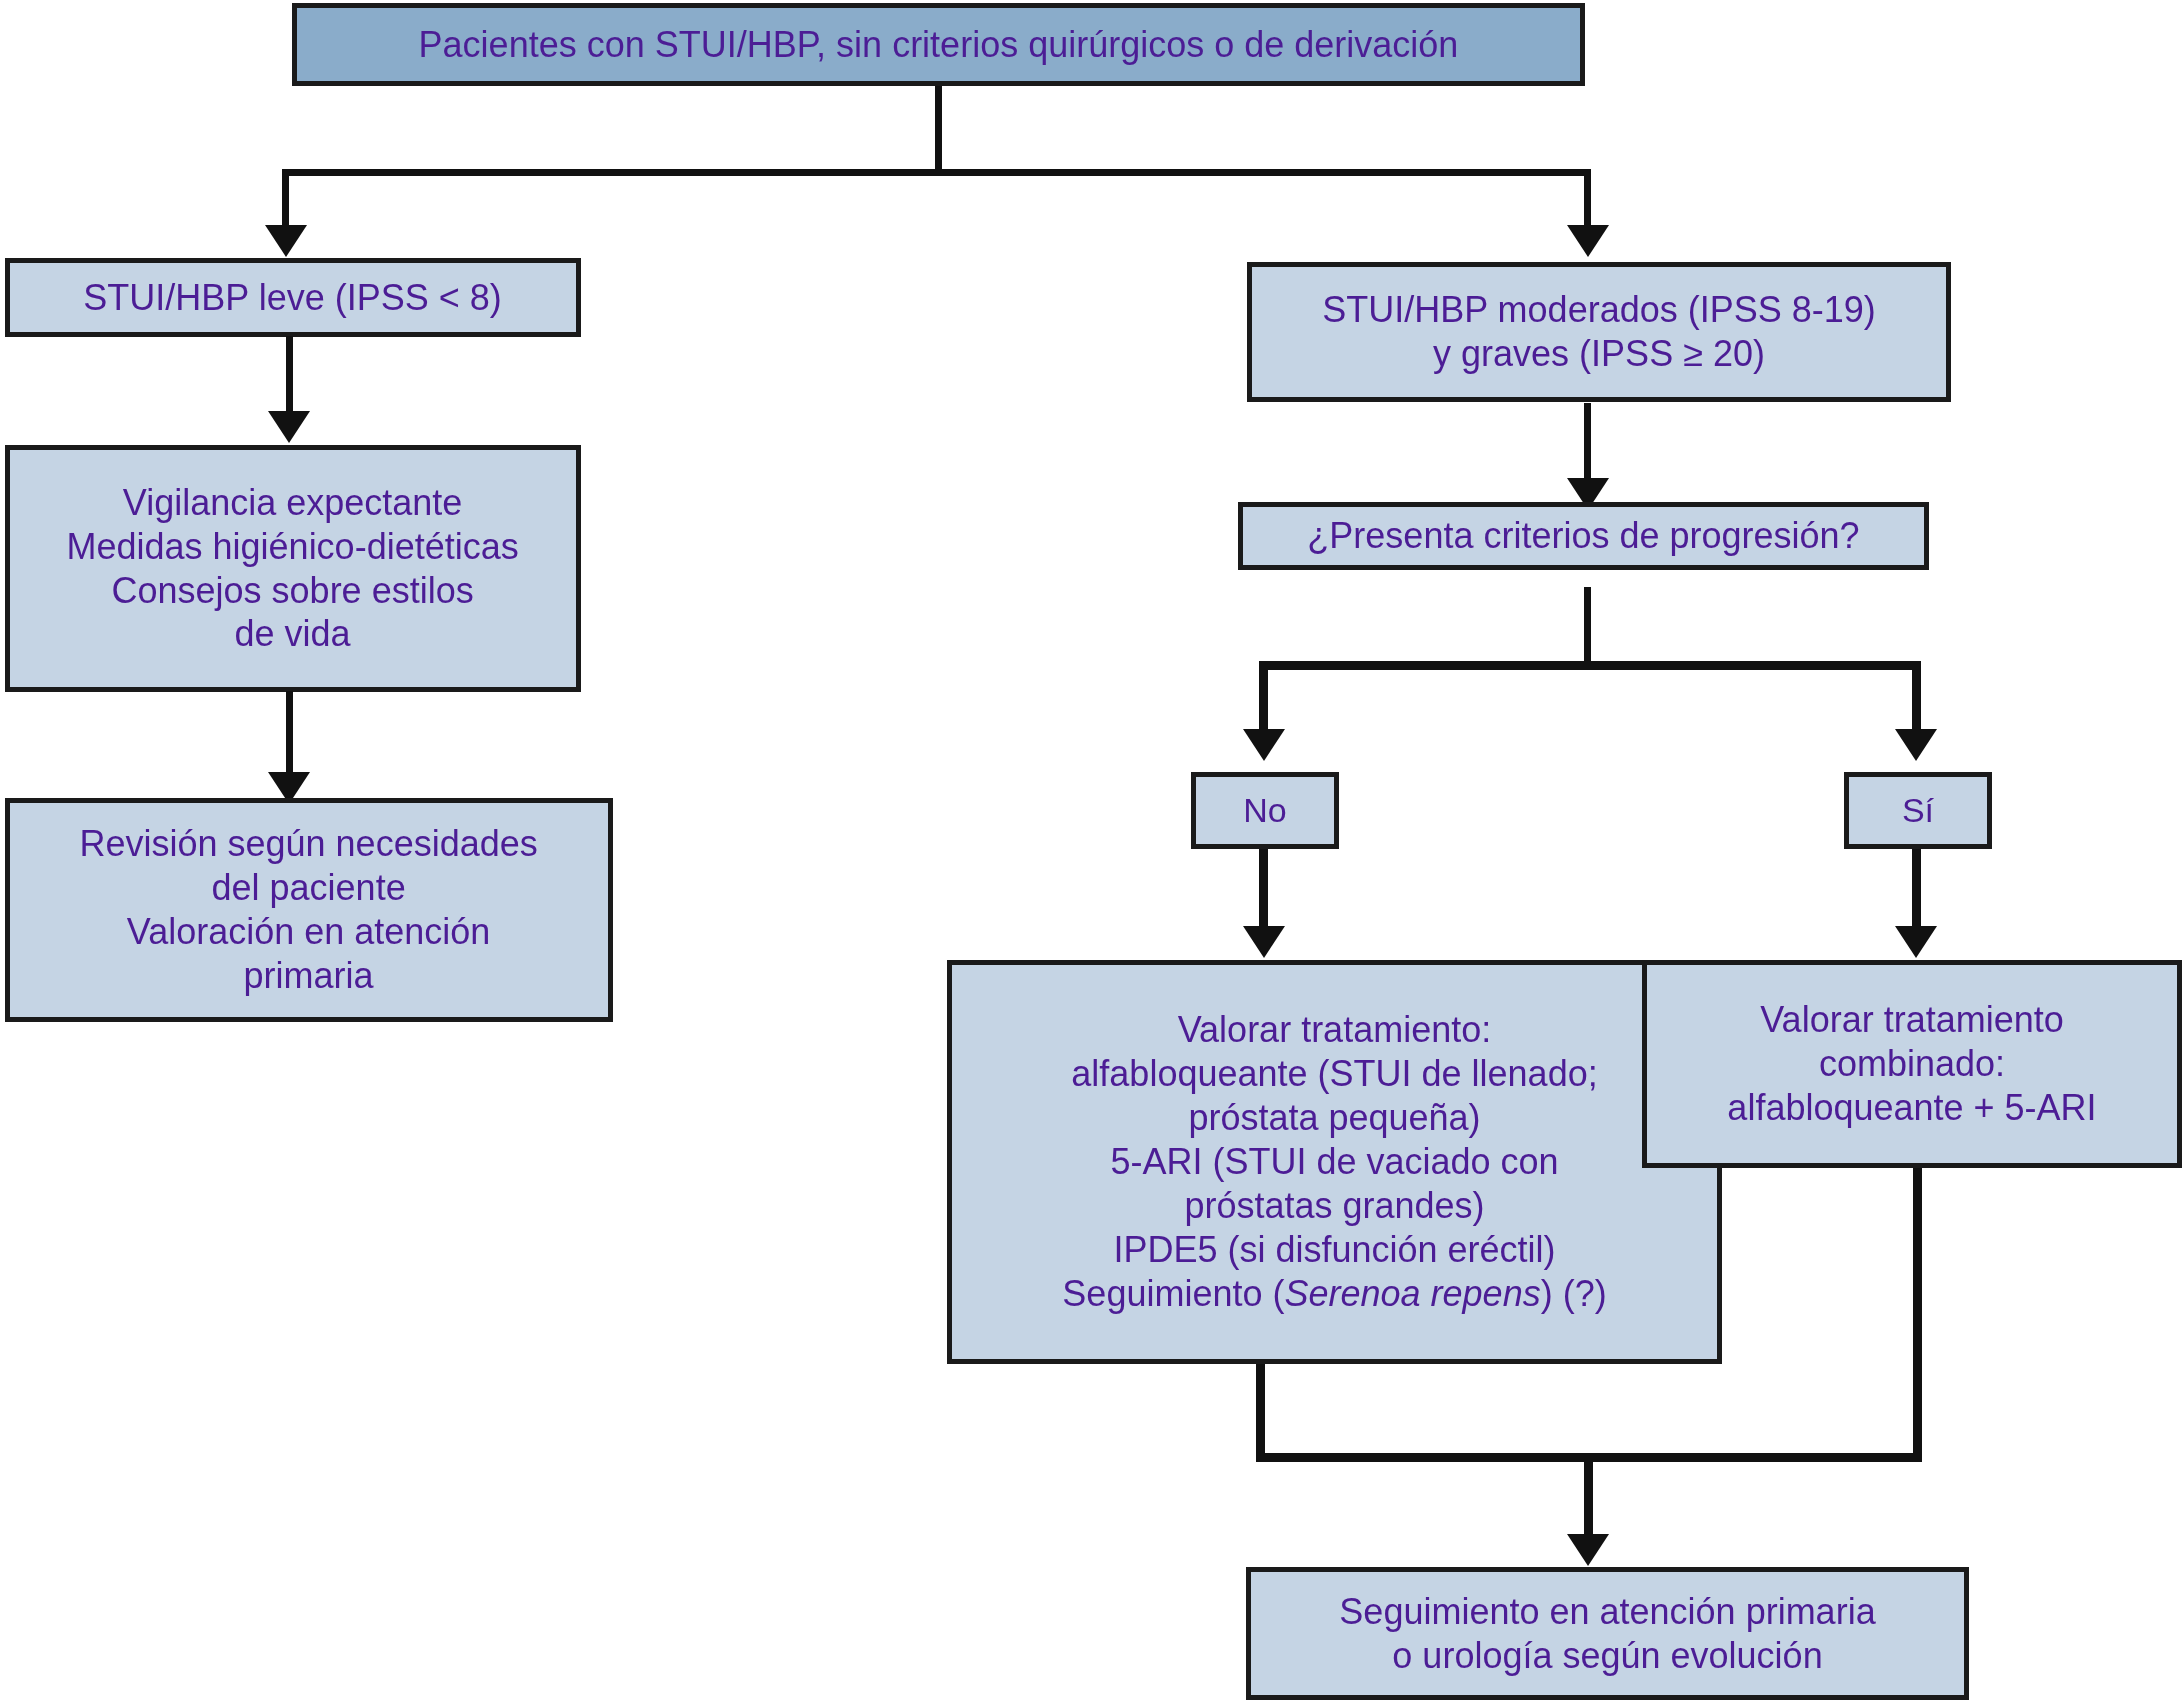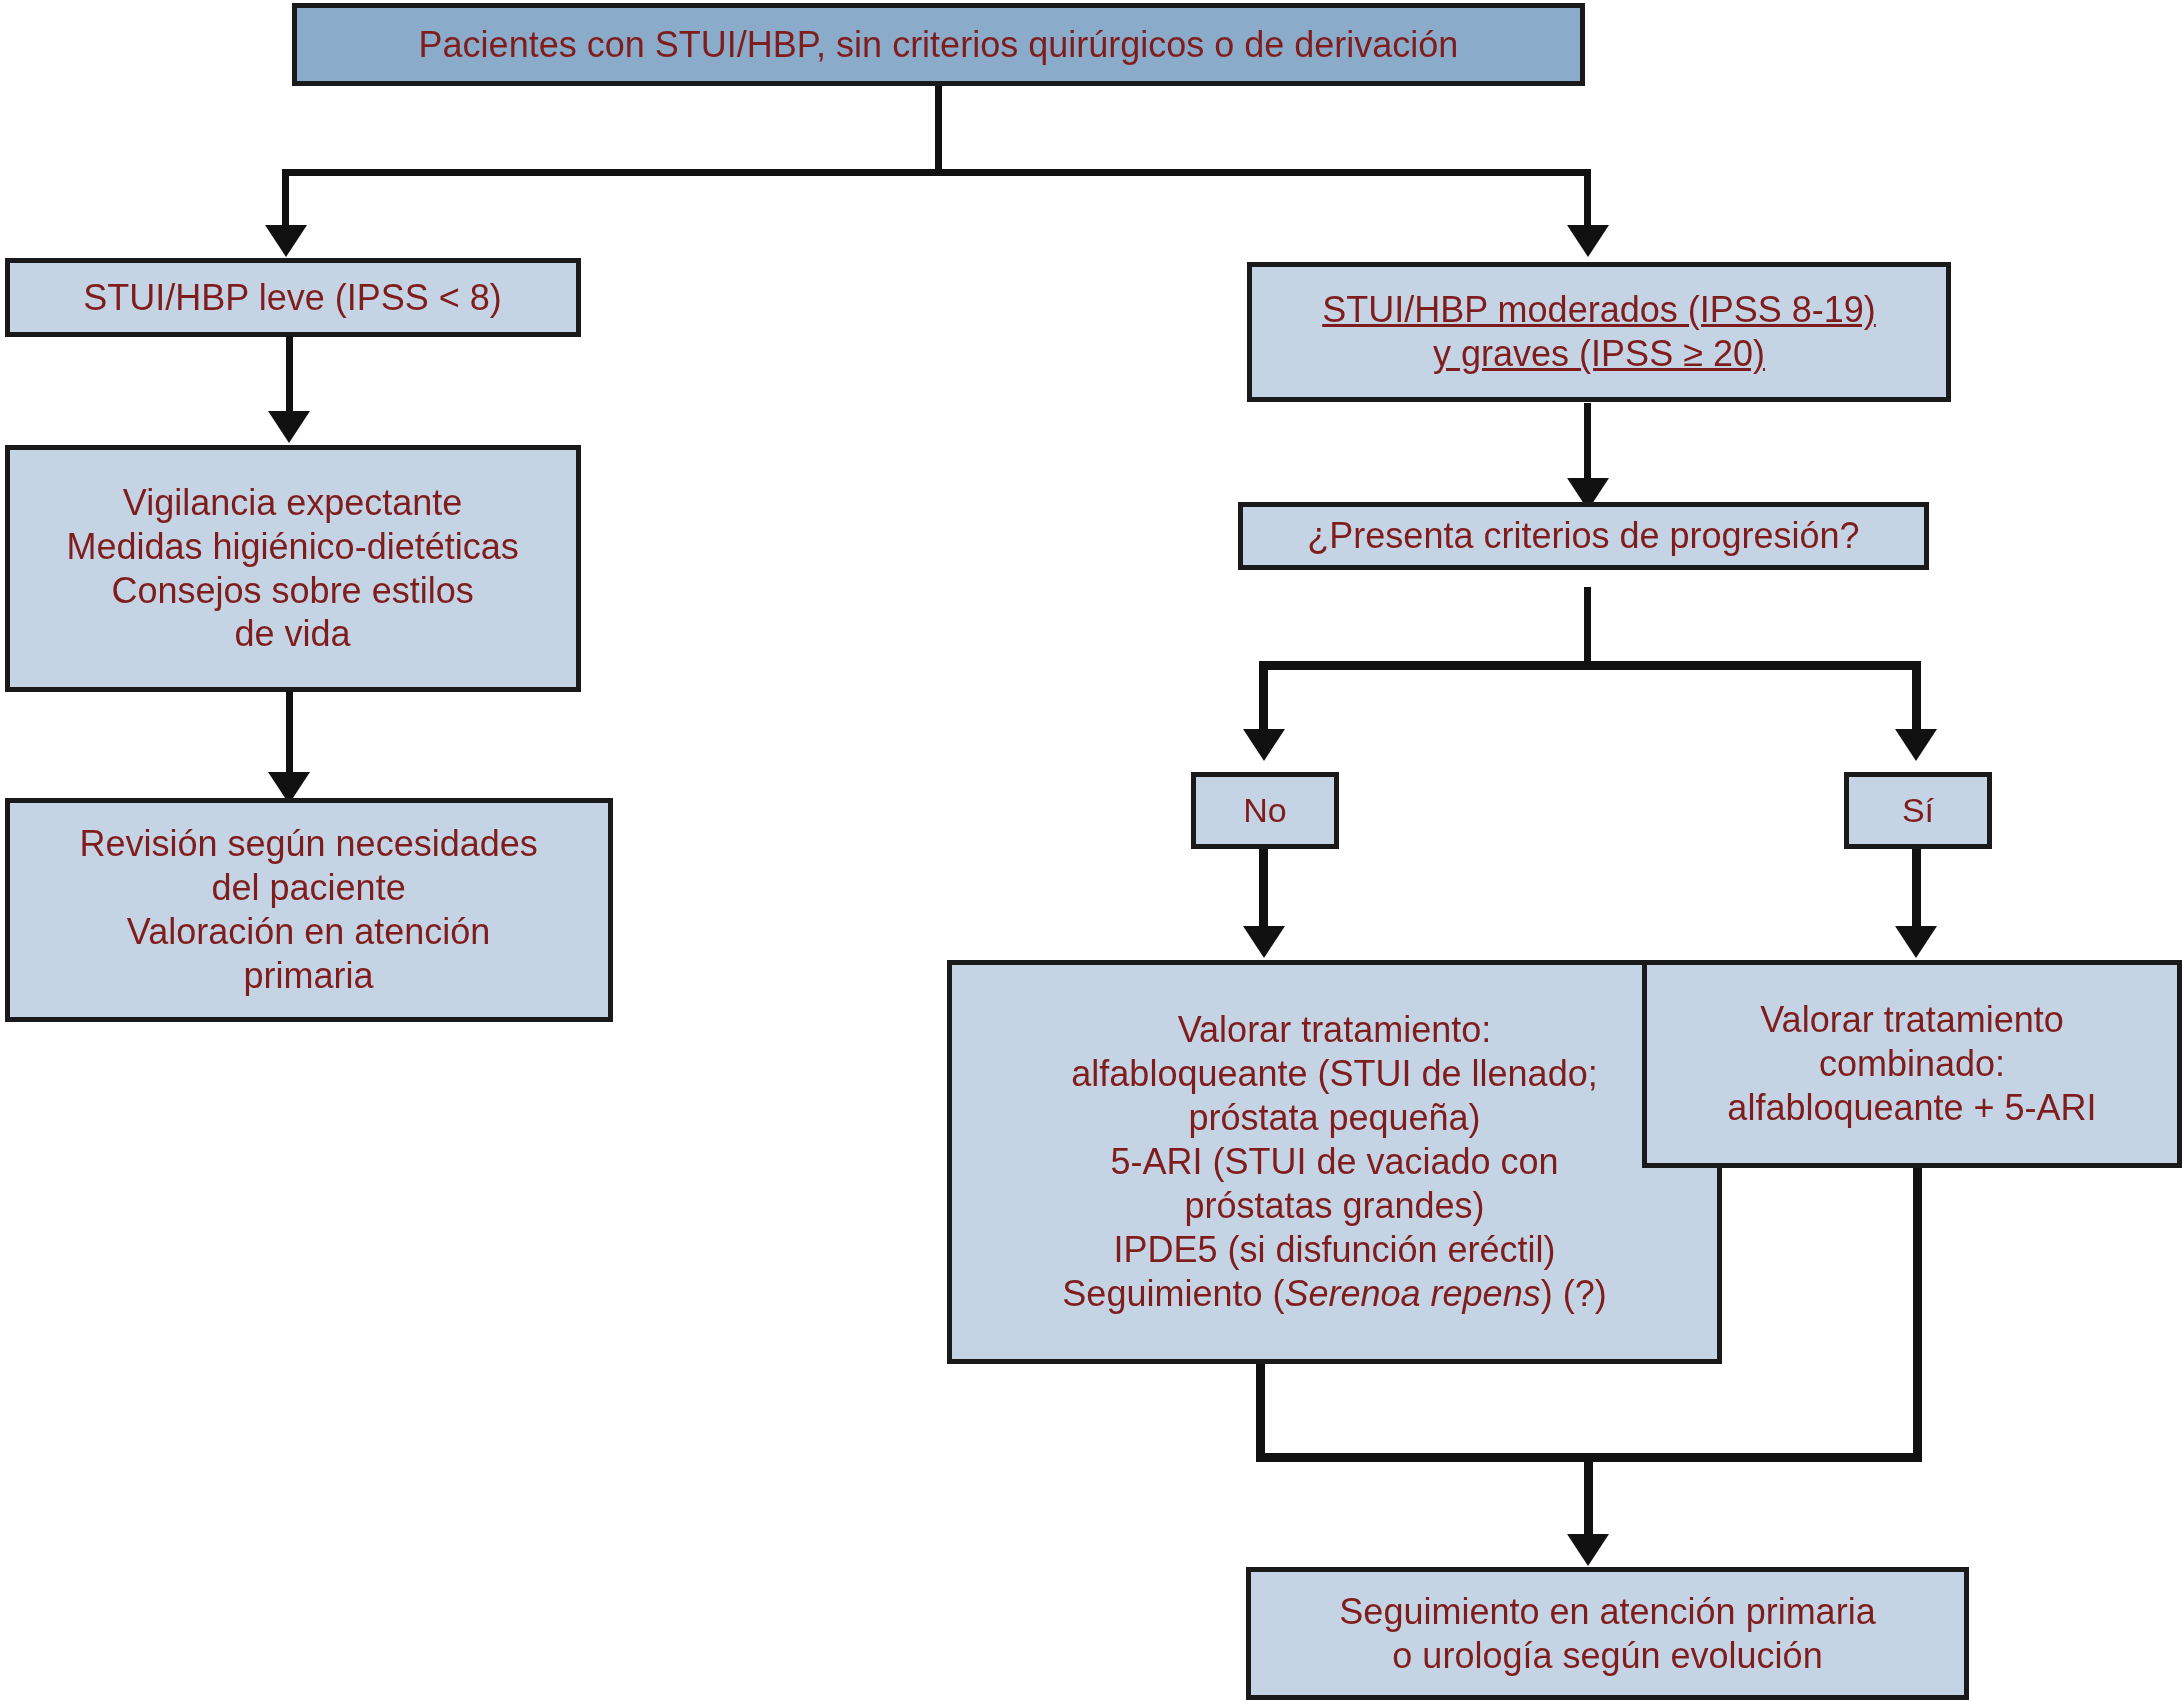--- a/index.html
+++ b/index.html
@@ -20,21 +20,21 @@
   }
   .node {
     position: absolute;
     box-sizing: border-box;
     border: 5.4px solid #1a1a1a;
     background: #c5d4e4;
     display: flex;
     align-items: center;
     justify-content: center;
     text-align: center;
-    color: #7f1d1d;
+    color: #4c1d95;
     font-size: 36px;
     line-height: 1.22;
     padding: 4.6px 10.8px;
   }
   .node.root {
     background: #8aacca;
   }
   .node .txt {
     width: 100%;
     white-space: pre-line;
@@ -95,21 +95,21 @@
   <div class="edge v" style="left:286px; top:691px; width:7px; height:89px;"></div>
   <div class="arrowhead" style="left:268px; top:772px;"></div>
 
   <div class="node" style="left:4.6px; top:798px; width:608px; height:224px;">
     <span class="txt">Revisión según necesidades
 del paciente
 Valoración en atención
 primaria</span>
   </div>
 
-  <div class="node" style="left:1247px; top:262px; width:704px; height:140px;text-decoration:underline;">
+  <div class="node" style="left:1247px; top:262px; width:704px; height:140px;">
     <span class="txt">STUI/HBP moderados (IPSS 8-19)
 y graves (IPSS  ≥ 20)</span>
   </div>
 
   <div class="edge v" style="left:1584px; top:403px; width:7px; height:85px;"></div>
   <div class="arrowhead" style="left:1567px; top:478px;"></div>
 
   <div class="node" style="left:1238px; top:502px; width:691px; height:68px;">
     <span class="txt">¿Presenta criterios de progresión?</span>
   </div>

